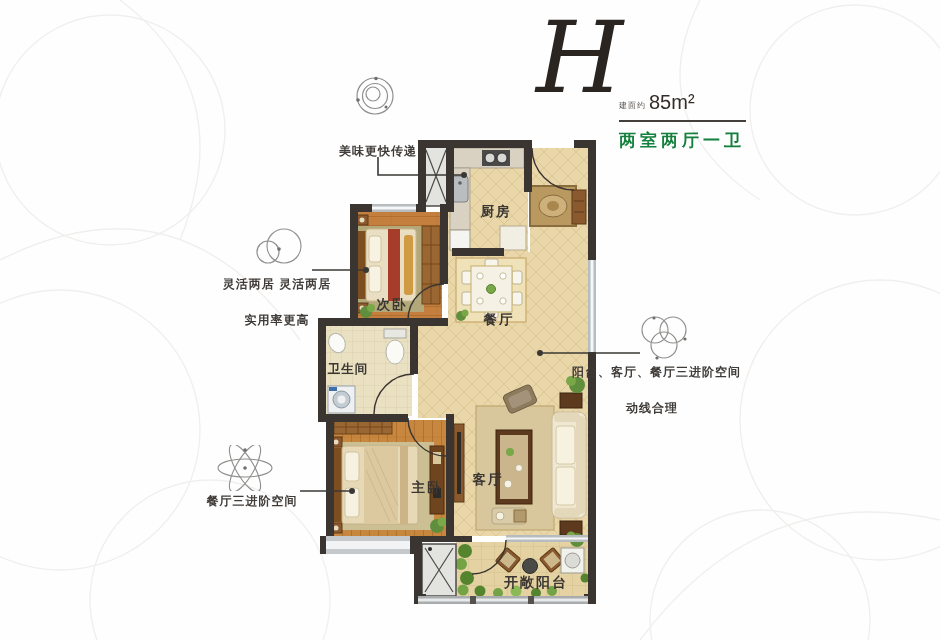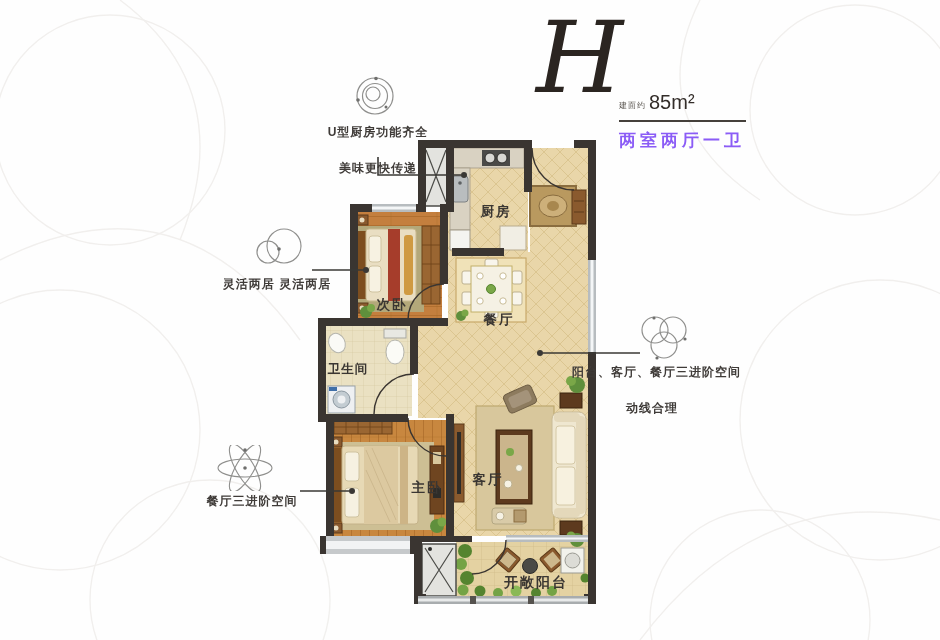--- a/index.html
+++ b/index.html
@@ -13,21 +13,21 @@
   .plan-letter{
     position:absolute;left:536px;top:6px;
     font-family:"DejaVu Serif",serif;font-style:italic;
     font-size:100px;line-height:104px;color:#2b2521;
   }
   .area-block{position:absolute;left:619px;top:40px;width:140px;margin-top:48px;}
   .area-row{display:flex;align-items:flex-end;}
   .area-label{font-size:8px;color:#55504b;padding-bottom:5px;letter-spacing:1px;}
   .area-value{font-size:20px;line-height:28px;color:#332d29;font-weight:500;margin-left:3px;}
   .area-divider{width:127px;height:2px;background:#45403b;margin-top:4px;}
-  .layout-type{font-size:17px;font-weight:bold;letter-spacing:4px;color:#8b5cf6;margin-top:7px;white-space:nowrap;}
+  .layout-type{font-size:17px;font-weight:bold;letter-spacing:4px;color:#15803d;margin-top:7px;white-space:nowrap;}
   
   .feature-text{
     position:absolute;text-align:center;color:#3f3b38;
     font-size:12px;font-weight:bold;letter-spacing:1px;white-space:nowrap;
   }
   .feature-text .l2{margin-top:19px;}
   .feat-icon{position:absolute;}
   svg text{font-family:"Liberation Sans",sans-serif;}
 </style>
 </head>
@@ -347,33 +347,33 @@
   <g fill="none" stroke="#8f8f8d" stroke-width="1.2">
     <circle cx="25" cy="26" r="18"></circle>
     <circle cx="25" cy="26" r="12.5"></circle>
     <circle cx="23" cy="24" r="7"></circle>
   </g>
   <circle cx="26" cy="8.5" r="1.8" fill="#6f6f6d"></circle>
   <circle cx="8" cy="30" r="1.8" fill="#6f6f6d"></circle>
   <circle cx="36" cy="37" r="1.5" fill="#6f6f6d"></circle>
 </svg>
 <div class="feature-text" style="left:298px;top:124px;width:160px;">
-  <div class="l1">U型厨房功能齐全</div>
   <div class="l2">美味更快传递</div>
 </div>
 
 <svg class="feat-icon" style="left:250px;top:226px;" width="54" height="44" viewBox="0 0 54 44">
   <g fill="none" stroke="#8f8f8d" stroke-width="1.2">
     <circle cx="34" cy="20" r="17"></circle>
     <circle cx="18" cy="26" r="11"></circle>
   </g>
   <circle cx="29" cy="23" r="1.8" fill="#6f6f6d"></circle>
 </svg>
 <div class="feature-text" style="left:197px;top:276px;width:160px;">
   <div class="l1">灵活两居 灵活两居</div>
+  <div class="l2">实用率更高</div>
 </div>
 
 <svg class="feat-icon" style="left:636px;top:312px;" width="56" height="52" viewBox="0 0 56 52">
   <g fill="none" stroke="#8f8f8d" stroke-width="1.2">
     <circle cx="19" cy="18" r="13"></circle>
     <circle cx="37" cy="18" r="13"></circle>
     <circle cx="28" cy="33" r="13"></circle>
   </g>
   <circle cx="18" cy="6" r="1.6" fill="#6f6f6d"></circle>
   <circle cx="49" cy="27" r="1.6" fill="#6f6f6d"></circle>

